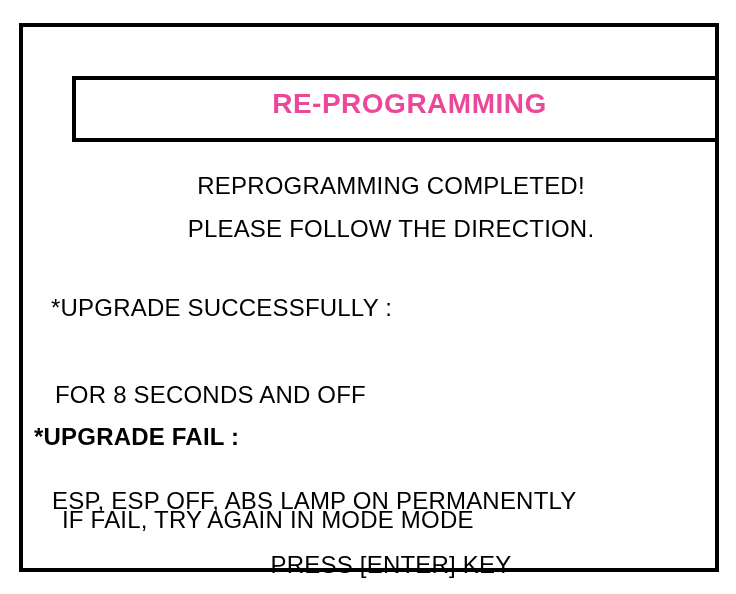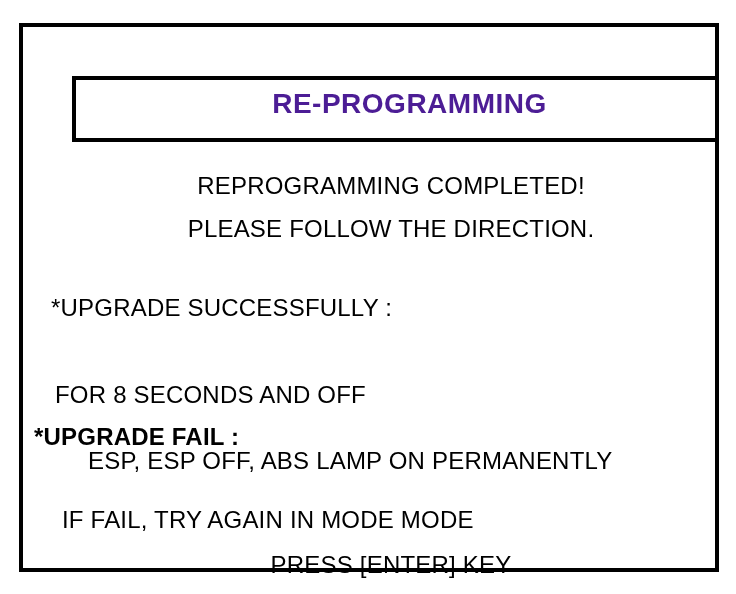--- a/index.html
+++ b/index.html
@@ -38,21 +38,21 @@
   .title-text {
     position: absolute;
     left: 0;
     top: 10px;
     width: 100%;
     text-align: center;
     text-indent: 28px;
     font-size: 28px;
     font-weight: bold;
     letter-spacing: 0.5px;
-    color: #4c1d95;
+    color: #ec4899;
     white-space: pre;
     line-height: 28px;
   }
   .line {
     position: absolute;
     font-size: 24px;
     line-height: 24px;
     color: #000000;
     white-space: pre;
     letter-spacing: 0.2px;
@@ -62,21 +62,21 @@
     width: 736px;
     text-align: center;
   }
   .l1  { top: 147px; }
   .l2  { top: 190px; }
   .l3  { top: 231px; left: 30px; }
   .l4  { top: 269px; left: 28px; text-align: center; }
   .l5  { top: 314px; left: 32px; }
   .l6  { top: 356px; left: 32px; }
   .l7  { top: 398px; left: 11px; font-weight: bold; }
-  .l8  { top: 422px; left: 29px; margin-left: 36px; }
+  .l8  { top: 462px; left: 29px; }
   .l9  { top: 481px; left: 39px; }
   .l10 { top: 526px; }
 </style>
 </head>
 <body>
 
 <div class="screen">
   <div class="frame">
 
     <div class="title-box">

